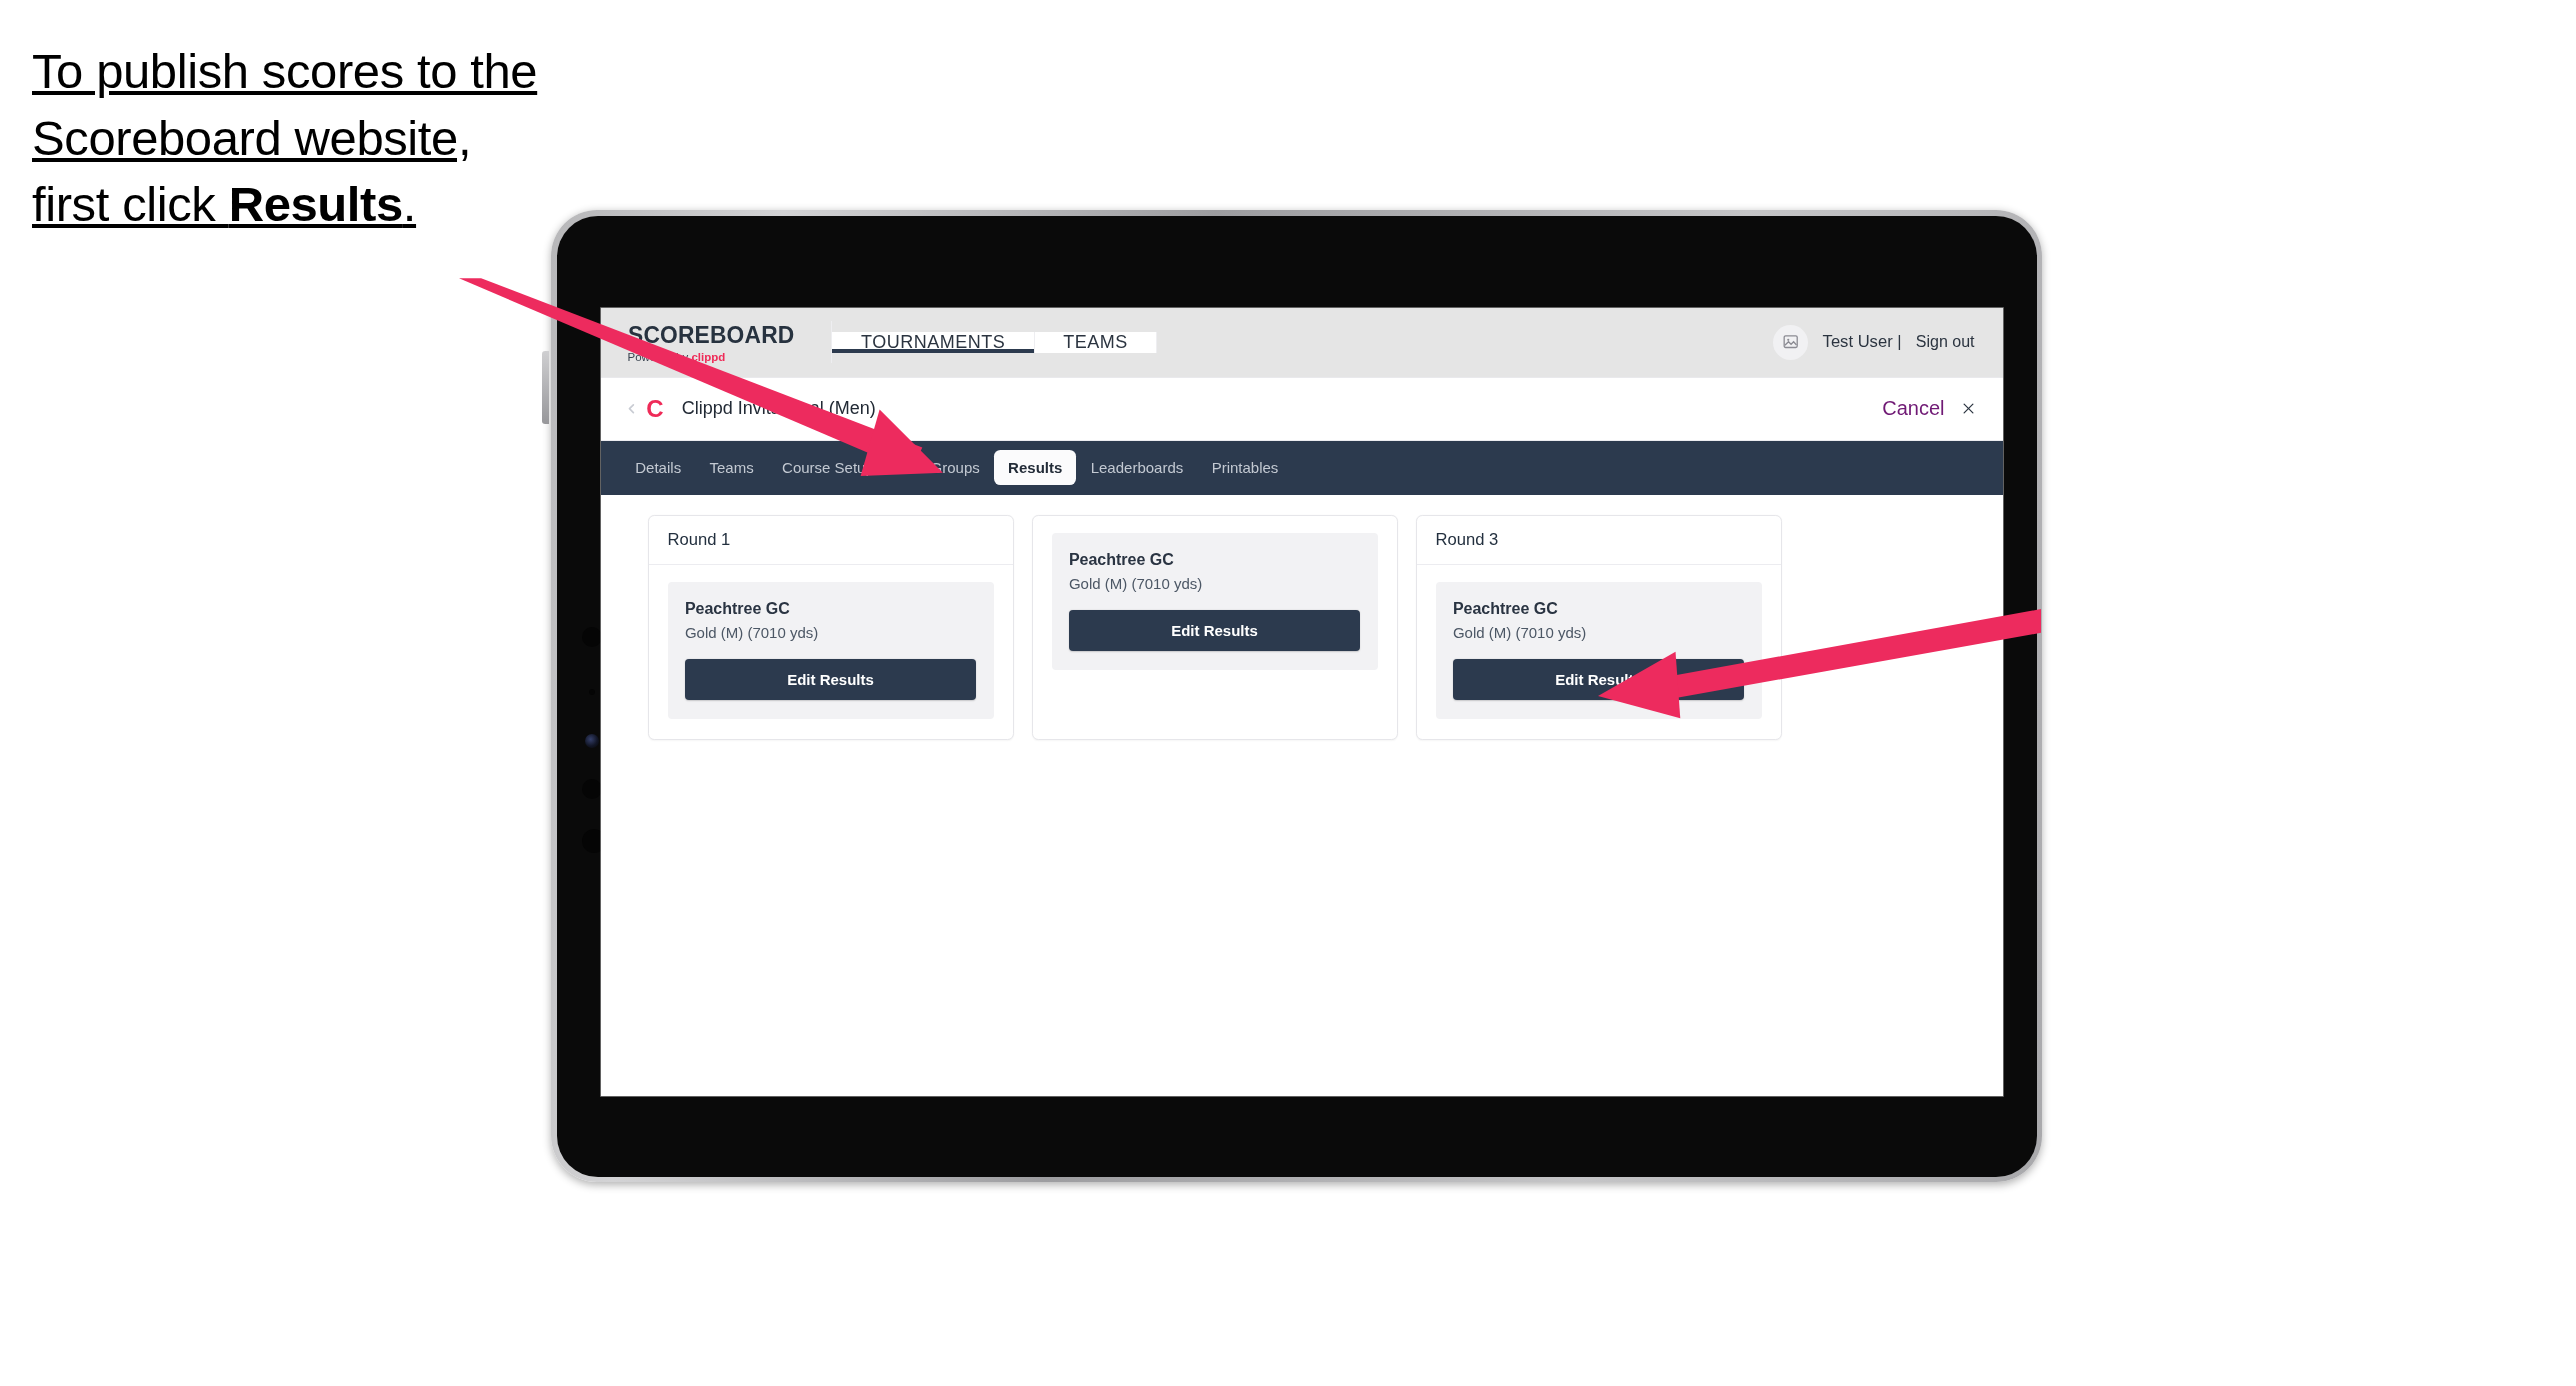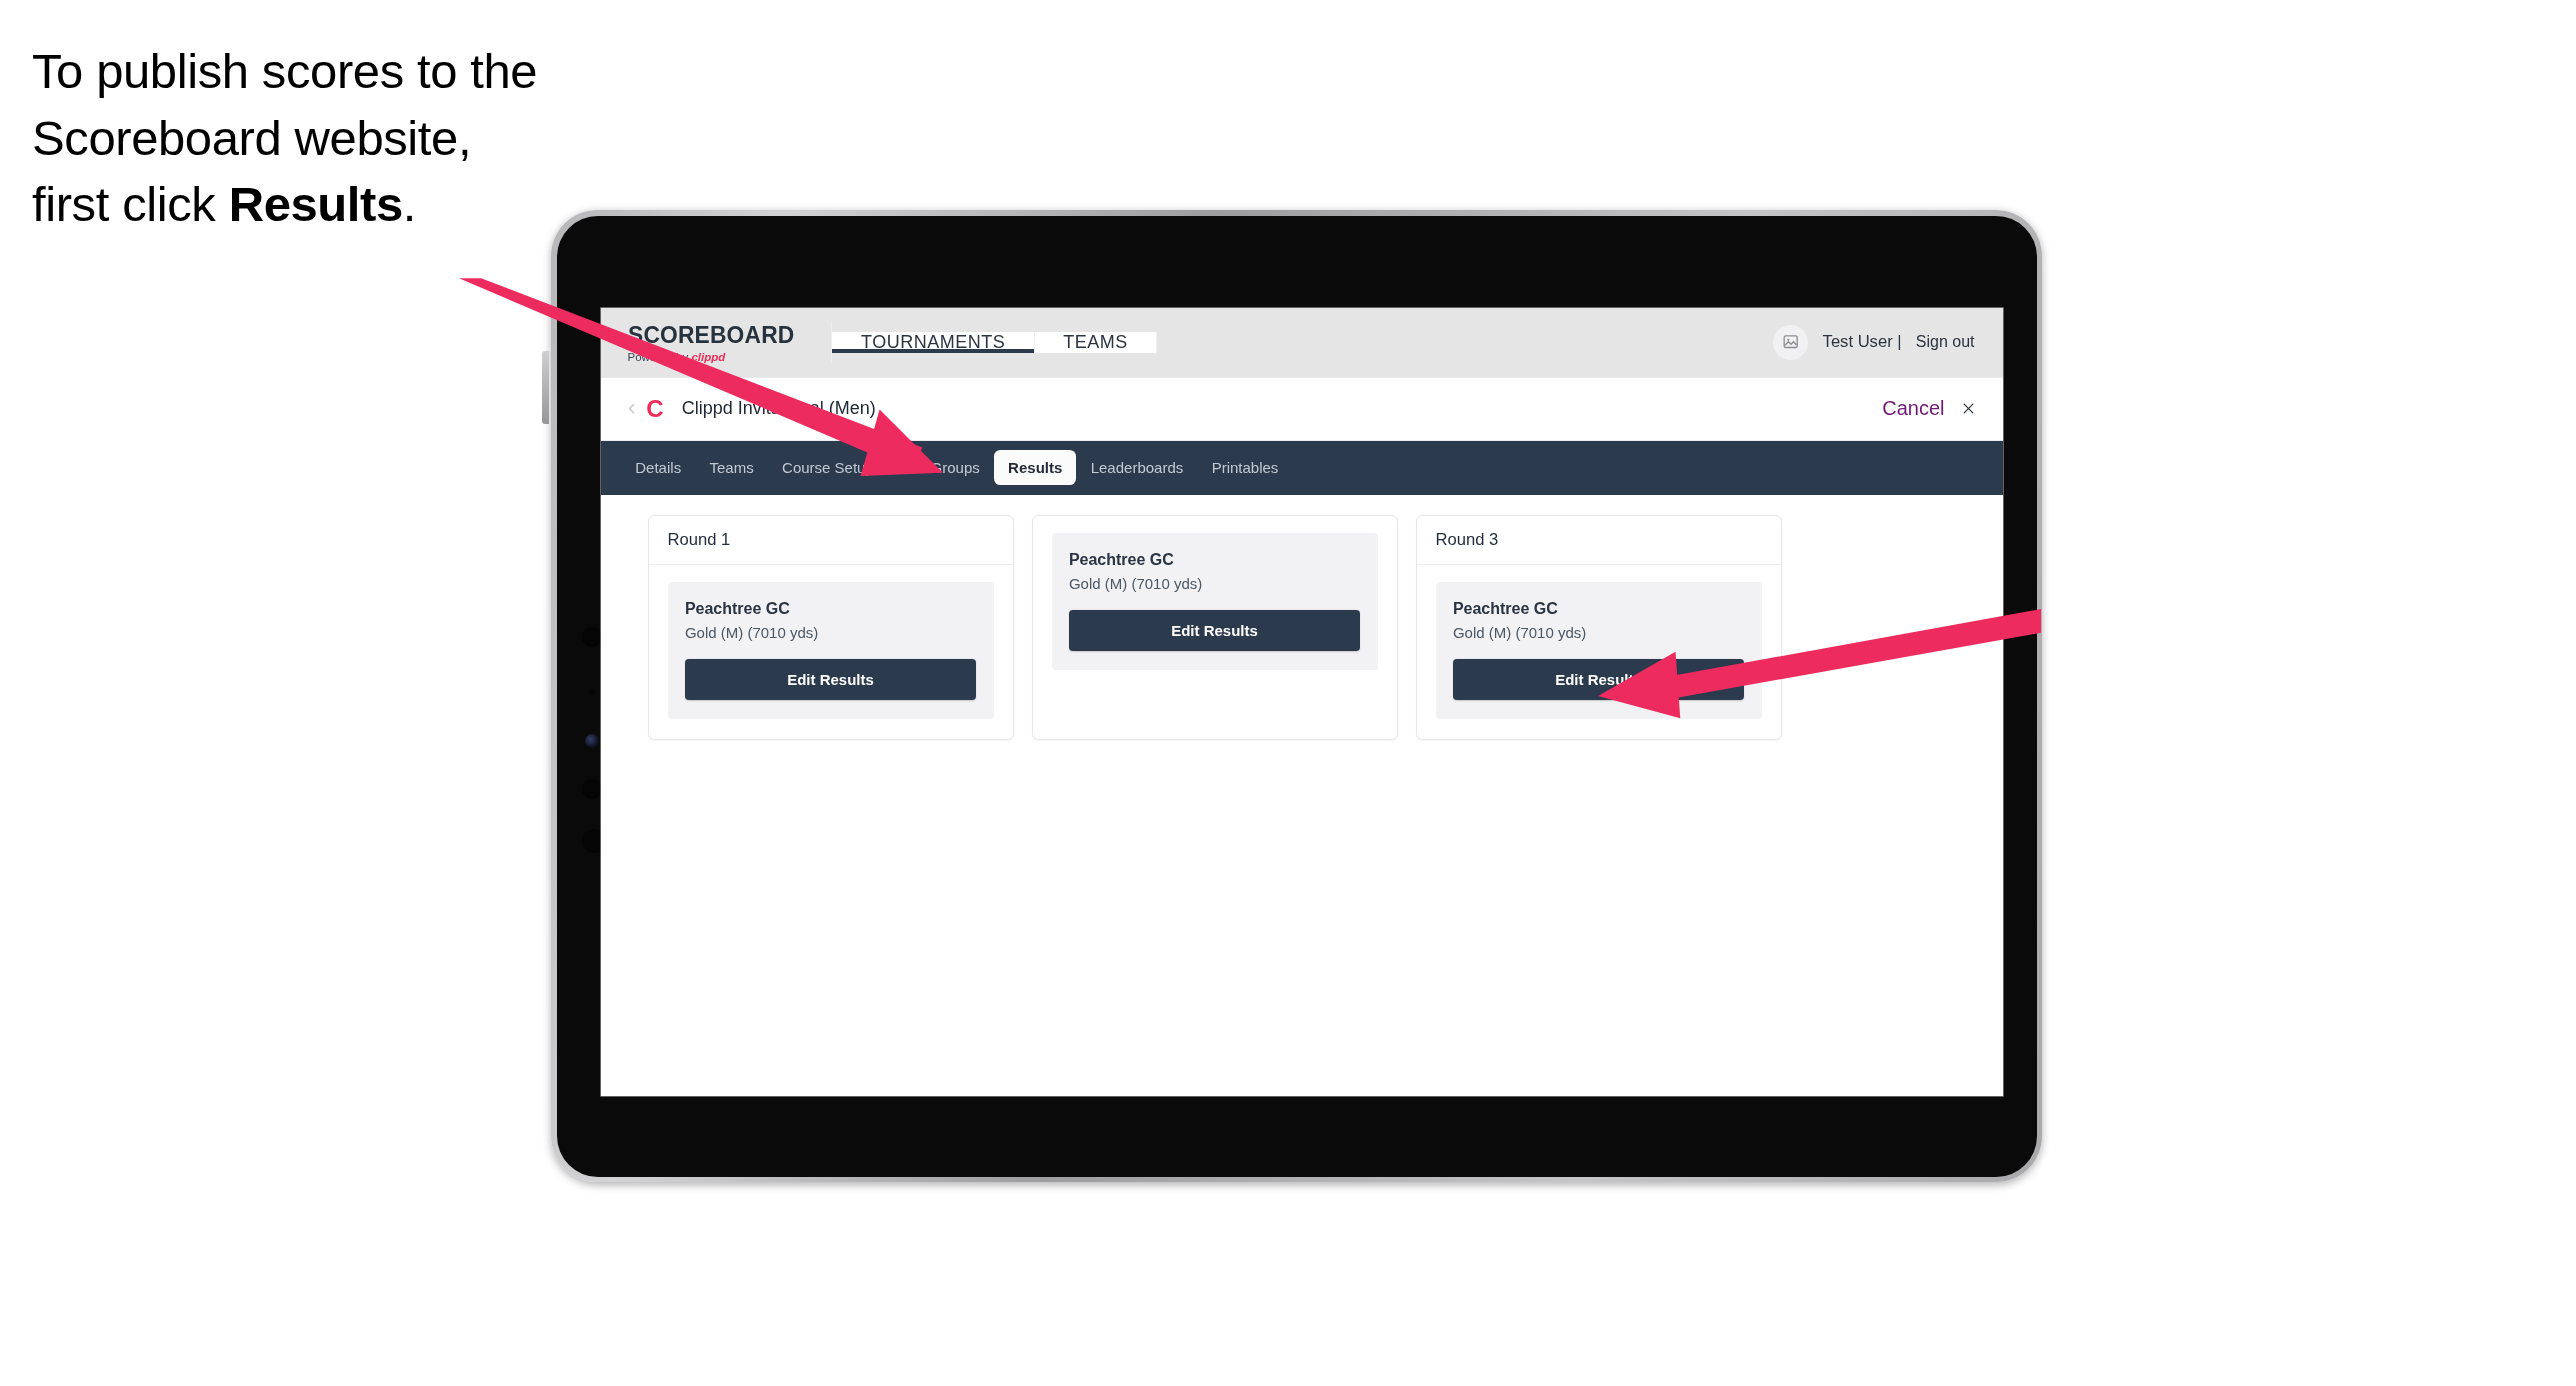--- a/index.html
+++ b/index.html
@@ -26,20 +26,21 @@
     font-family: "Liberation Sans", sans-serif;
     font-weight: 400;
     letter-spacing: -0.4px;
   }
   #annotation-left {
     left: 32px;
     top: 38px;
     width: 522px;
     font-size: 49px;
     line-height: 1.36;
+    text-decoration: underline;
   }
   #annotation-right {
     left: 2098px;
     top: 587px;
     width: 443px;
     font-size: 49px;
     line-height: 1.36;
   }
   .annotation b { font-weight: 700; }
 
@@ -122,21 +123,21 @@
     color: #27323f;
     transform: scaleX(0.93);
     transform-origin: left center;
   }
   #brand-sub {
     margin-top: 2.4px;
     font-size: 11.5px;
     color: #3a4450;
     white-space: nowrap;
   }
-  #brand-sub .brand-accent { color: #ef2b58; font-weight: 700; font-style: italic; }
+  #brand-sub .brand-accent { color: #ef2b58; font-weight: 700; }
 
   .top-tab {
     display: flex;
     align-items: center;
     padding: 0 28.5px;
     font-size: 18px;
     letter-spacing: 0.5px;
     color: #2b3440;
     border-right: 0.8px solid #eeeef1;
     position: relative;

